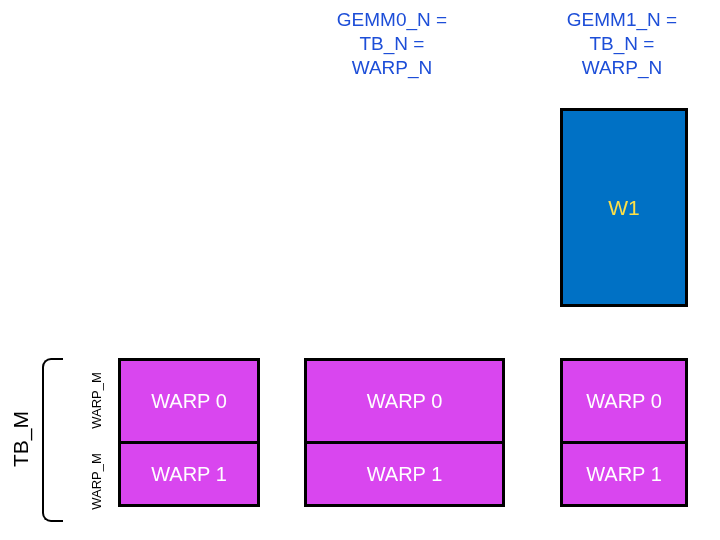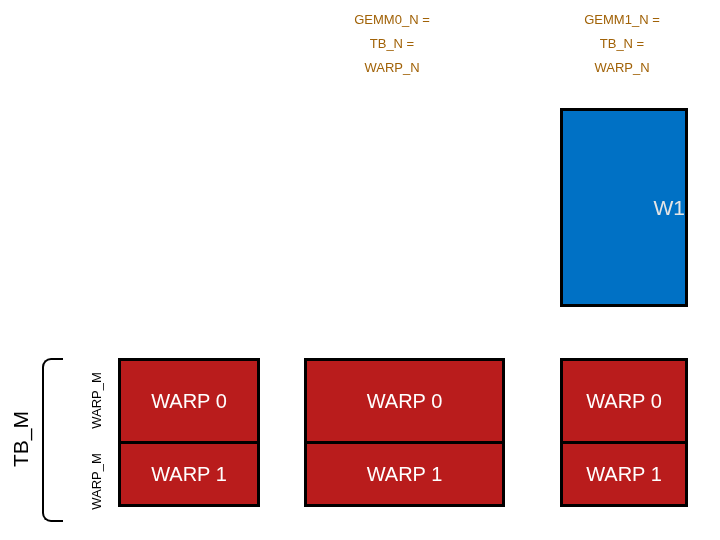--- a/index.html
+++ b/index.html
@@ -10,42 +10,42 @@
     position: relative; overflow: hidden;
   }
   .canvas {
     position: absolute; left: 0; top: 0;
     width: 720px; height: 540px; background: #ffffff;
   }
 
   
   .col-header {
     position: absolute; top: 8px; width: 180px;
-    text-align: center; color: #a16207;
-    font-size: 13px; line-height: 24px; font-weight: 400;
+    text-align: center; color: #1d4ed8;
+    font-size: 19px; line-height: 24px; font-weight: 400;
     letter-spacing: 0px; white-space: nowrap;
   }
   .col-header.h0 { left: 302px; }
   .col-header.h1 { left: 532px; text-align: center; }
 
   
   .tile {
     position: absolute;
     background: #0071C5;
     border: 3px solid #000000;
-    display: flex; align-items: center; justify-content: flex-end;
-    color: #e5e5e5; font-size: 21px; font-weight: 400;
+    display: flex; align-items: center; justify-content: center;
+    color: #fde047; font-size: 21px; font-weight: 400;
   }
   .tile.w0 { left: 304px; top: 170px; width: 201px; height: 128px; }
   .tile.w1 { left: 560px; top: 108px; width: 128px; height: 199px; }
 
   
   .warp-box {
     position: absolute;
-    background: #b91c1c;
+    background: #d946ef;
     border: 3px solid #000000;
     display: flex; align-items: center; justify-content: center;
     color: #ffffff; font-size: 20px; font-weight: 400;
   }
   .c0 { left: 118px; width: 142px; }
   .c1 { left: 304px; width: 201px; }
   .c2 { left: 560px; width: 128px; }
   .r0 { top: 358px; height: 86px; }
   .r1 { top: 441px; height: 66px; }
 

